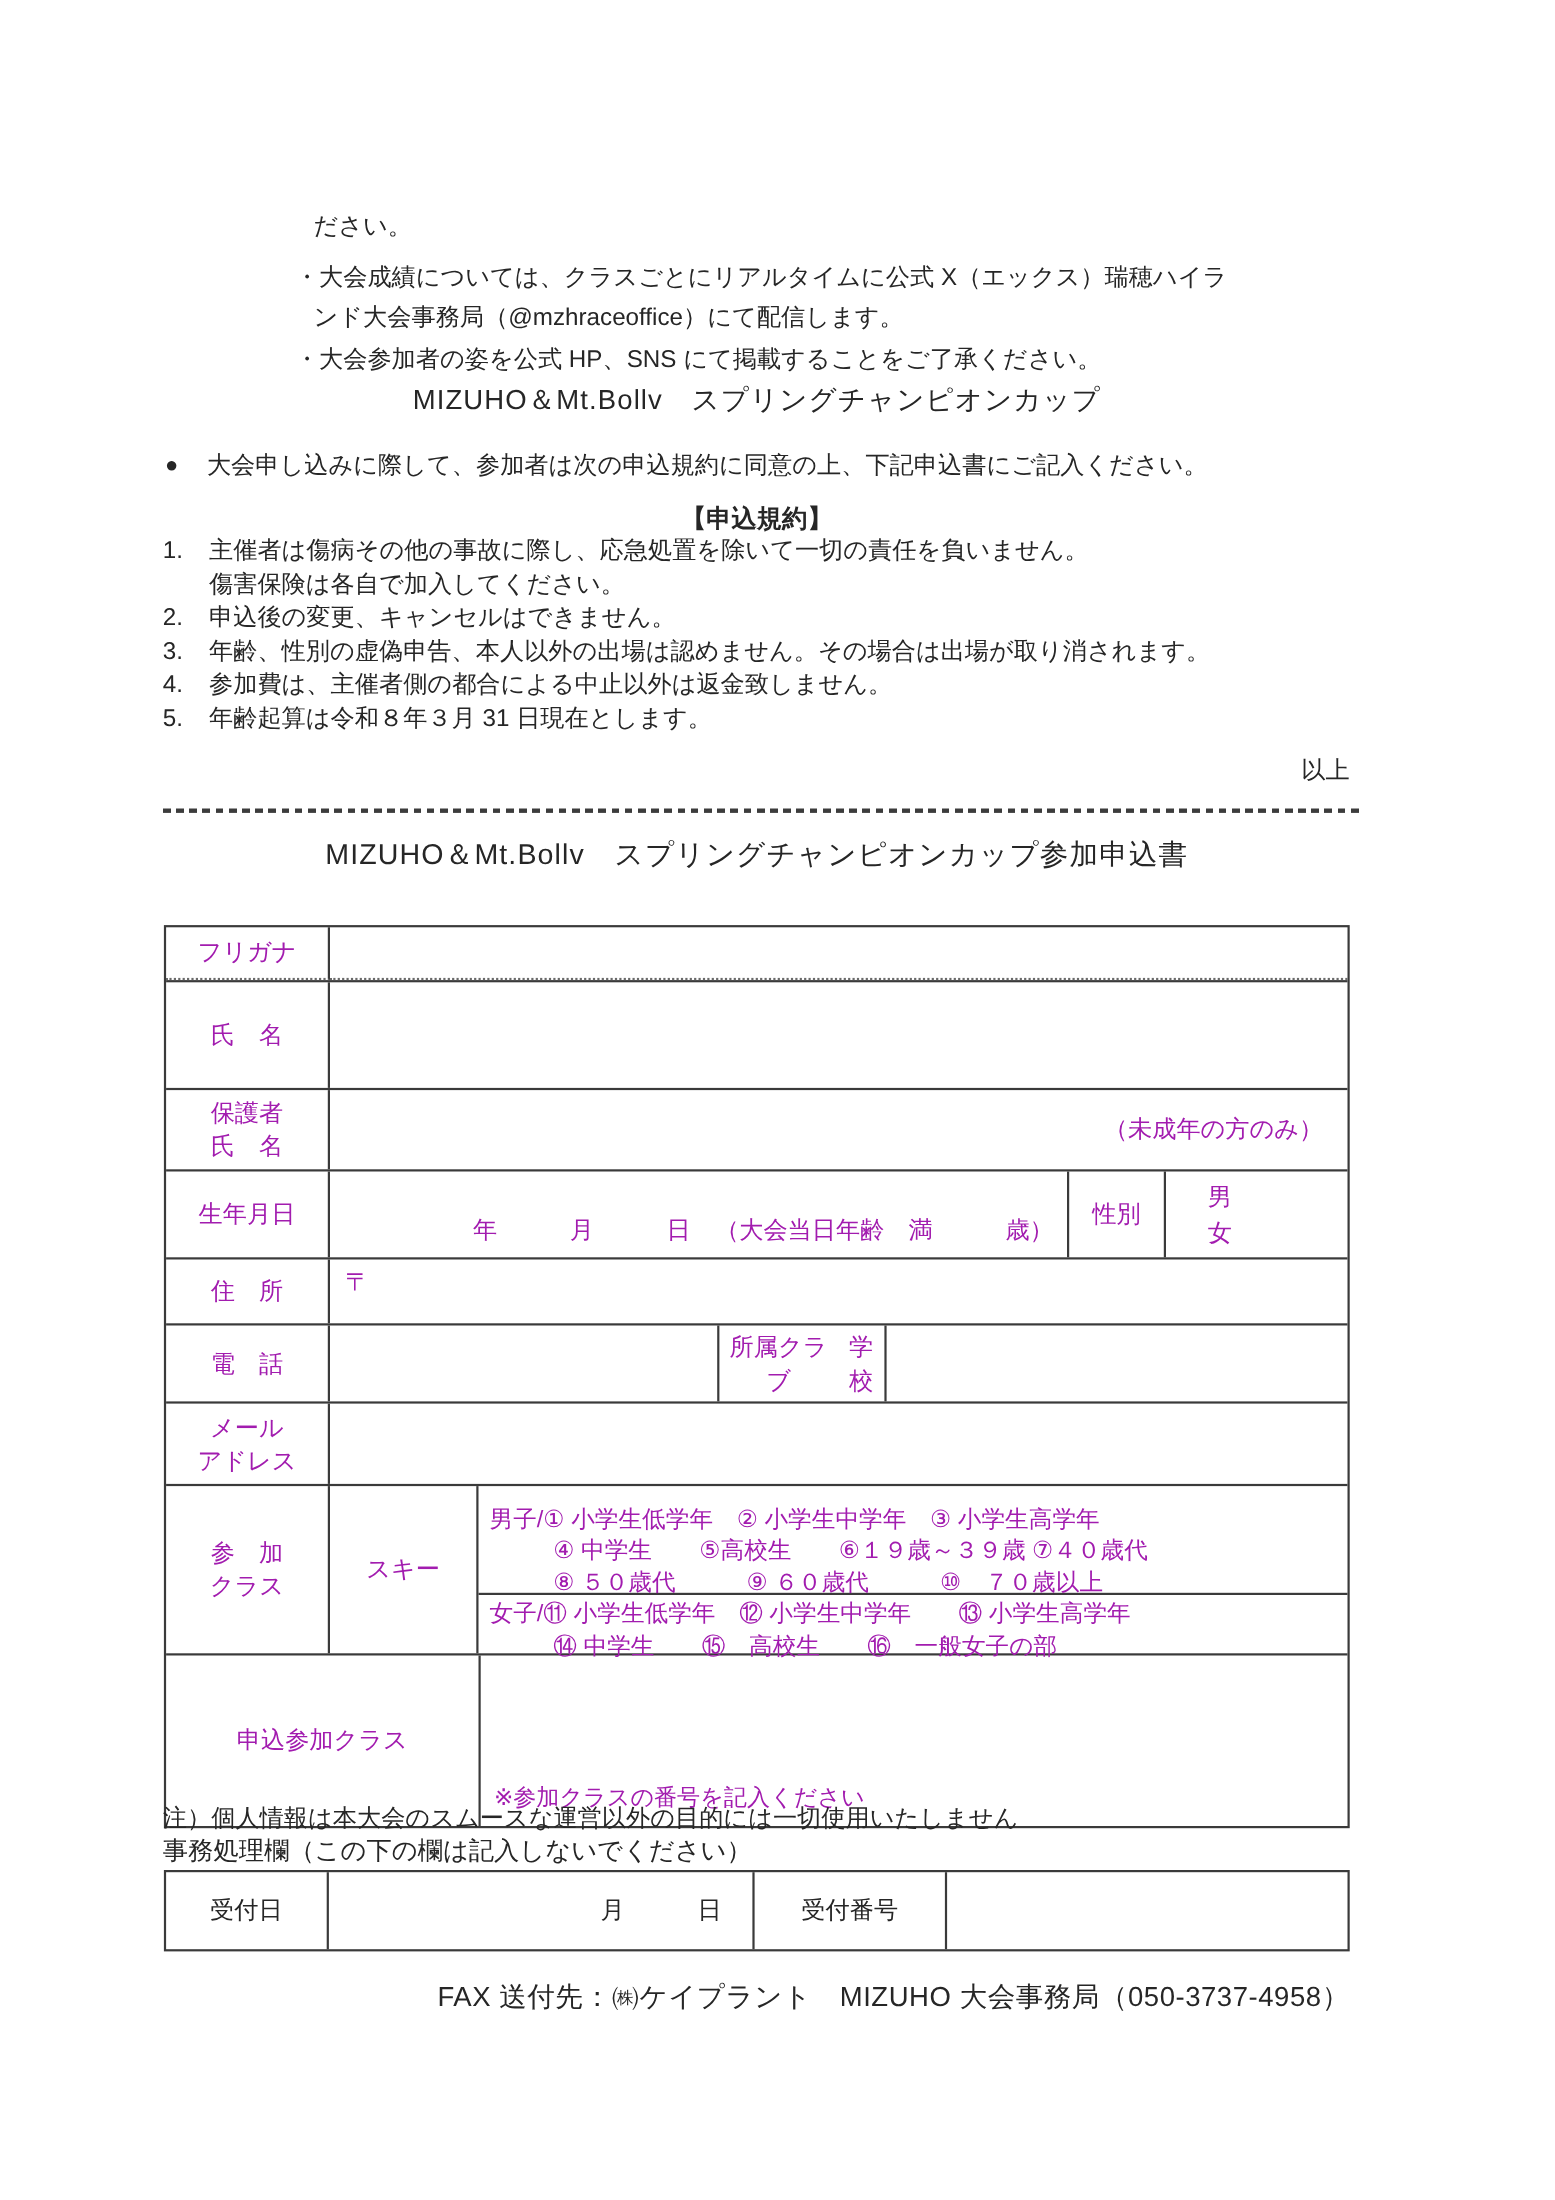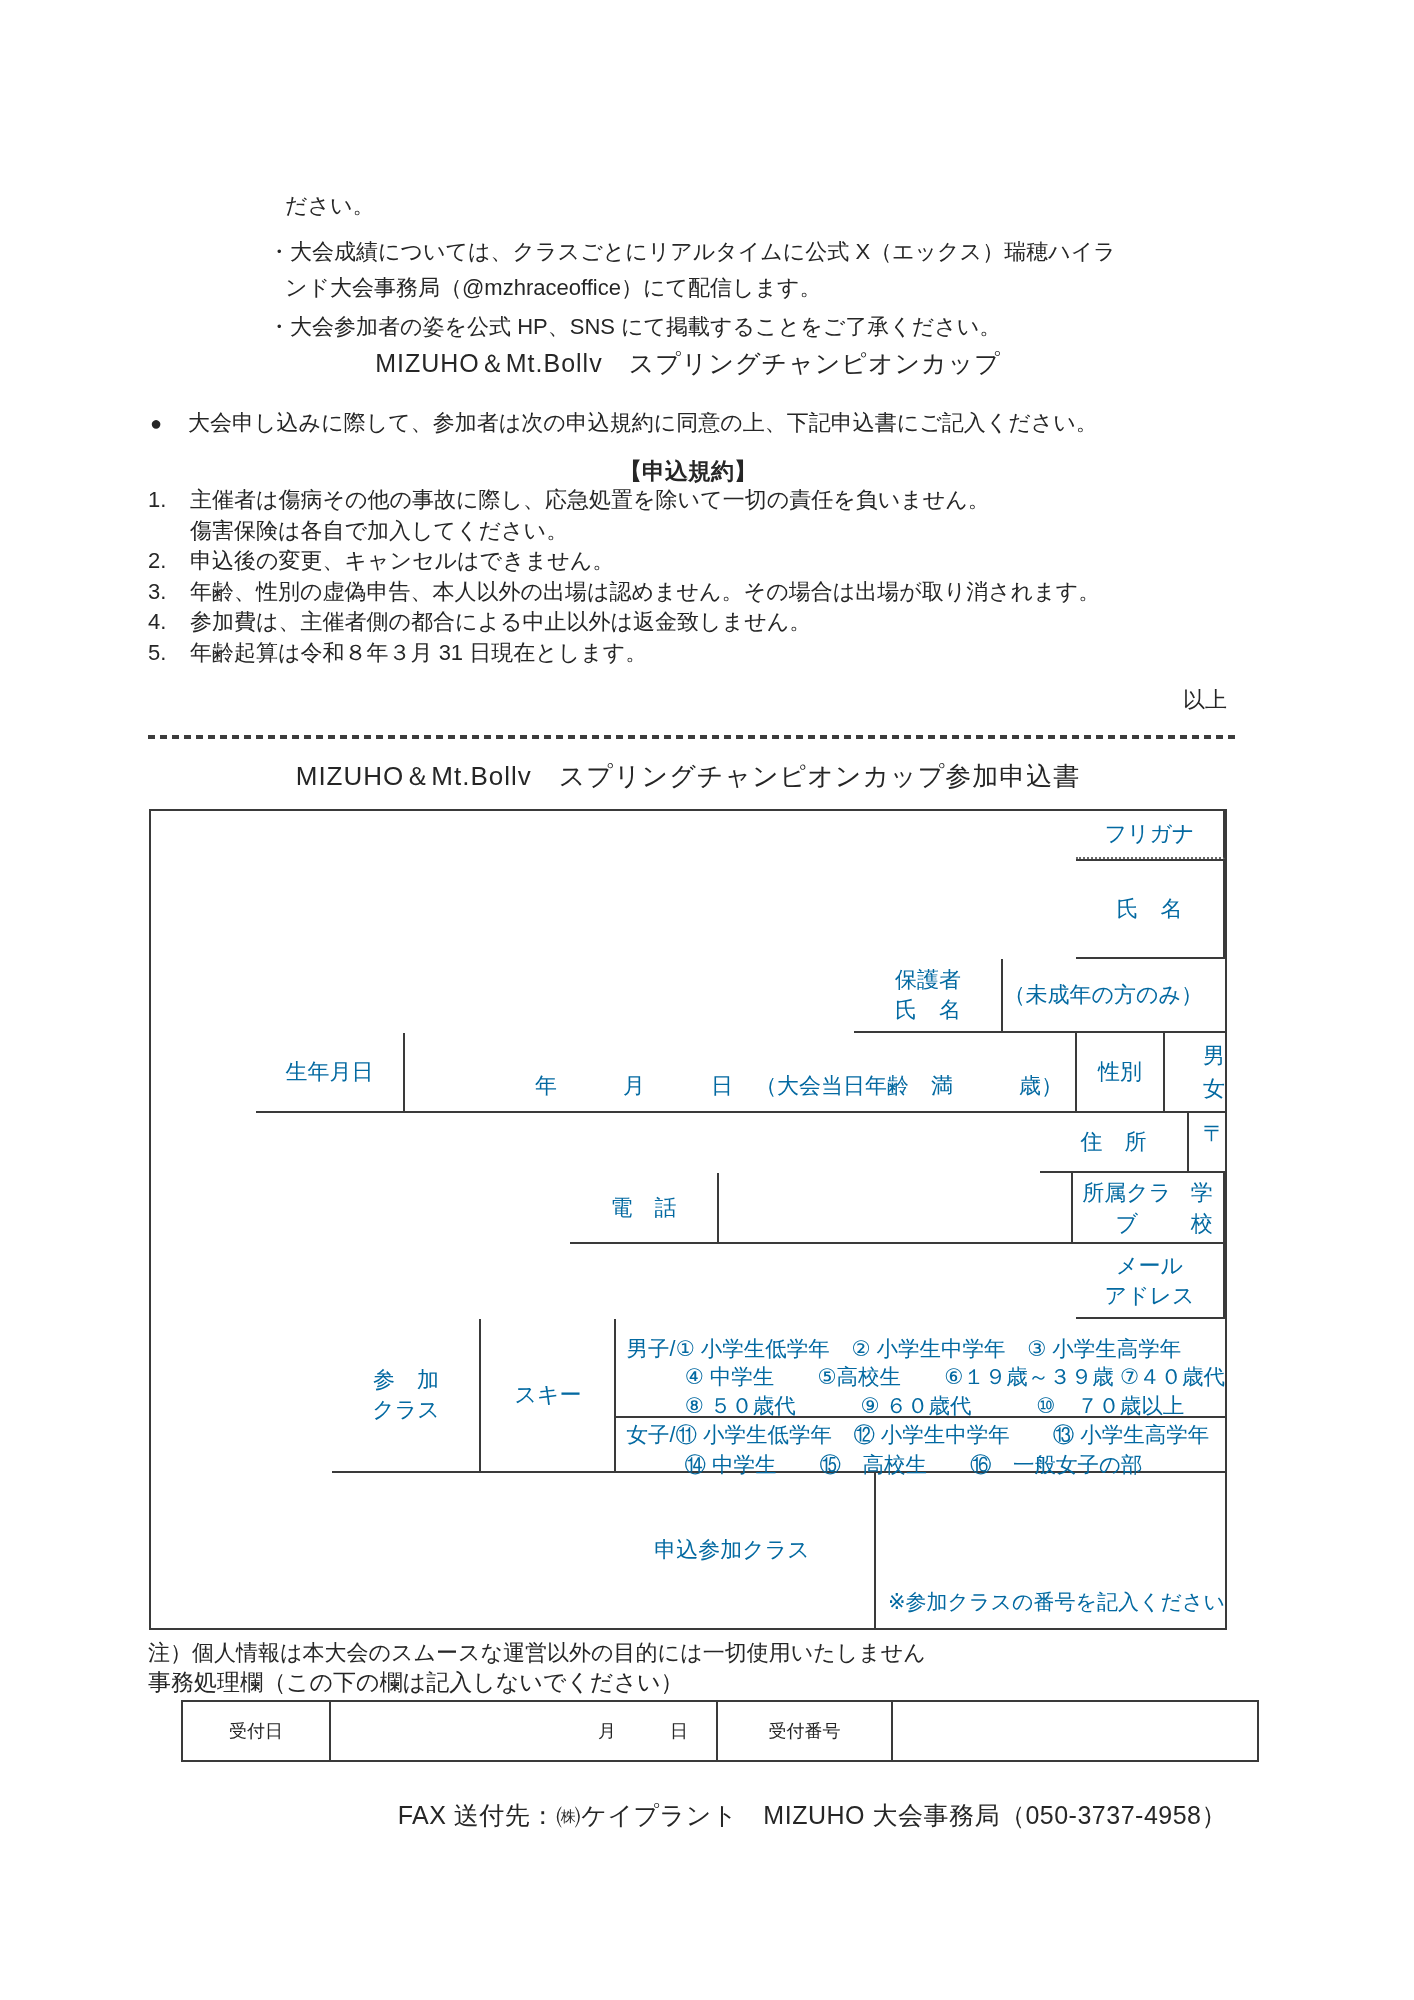--- a/index.html
+++ b/index.html
@@ -32,24 +32,24 @@
   .terms{top:485px;left:148px;width:1090px;}
   .term-line{display:flex;font-size:22px;line-height:30.5px;white-space:nowrap;}
   .term-line .no{width:42px;flex:0 0 42px;}
   .closing{top:685px;text-align:right;font-size:22px;}
 
   .dashline{top:735px;left:148px;width:1088px;height:4px;
     background:repeating-linear-gradient(90deg,#3c3c3c 0 7px,transparent 7px 12px);}
 
   
   .ftable{
-    position:absolute;left:149px;top:809px;width:1078px;height:821px;
+    position:absolute;left:149px;top:841px;width:1078px;height:821px;
     border:2px solid #3a3a3a;box-sizing:border-box;
     display:flex;flex-direction:column;
-    font-size:22px;color:#0369a1;align-items:flex-end;
+    font-size:22px;color:#a21caf;
   }
   .frow{display:flex;box-sizing:border-box;border-bottom:2px solid #3a3a3a;}
   .frow:last-child{border-bottom:none;}
   .cell{box-sizing:border-box;border-right:2px solid #3a3a3a;display:flex;align-items:center;justify-content:center;}
   .cell:last-child{border-right:none;}
   .lab{flex:0 0 149px;flex-direction:column;line-height:30px;text-align:center;}
   .val{flex:1 1 auto;justify-content:flex-start;}
   .dotted-b{border-bottom:2px dotted #6a6a6a !important;}
 
   .r-furigana{height:51px;}
@@ -87,22 +87,22 @@
   .entry-lab{flex:0 0 286px;}
   .entry-val{flex:1 1 auto;align-items:flex-end;justify-content:flex-start;
     padding:0 0 12px 12px;font-size:21px;}
 
   
   .privacy-note{top:1638px;left:148px;font-size:22px;white-space:nowrap;}
   .office-note{top:1667px;left:148px;font-size:23px;white-space:nowrap;}
 
   
   .rtable{
-    position:absolute;left:149px;top:1700px;width:1078px;height:62px;
-    border:2px solid #3a3a3a;box-sizing:border-box;display:flex;font-size:18px;margin-left:32px;
+    position:absolute;left:149px;top:1700px;width:1078px;height:74px;
+    border:2px solid #3a3a3a;box-sizing:border-box;display:flex;font-size:22px;
   }
   .rcell{box-sizing:border-box;border-right:2px solid #3a3a3a;display:flex;align-items:center;justify-content:center;}
   .rcell:last-child{border-right:none;}
   .rc-date-lab{flex:0 0 148px;}
   .rc-date-val{flex:0 0 387px;justify-content:flex-end;padding-right:28px;}
   .rc-no-lab{flex:0 0 175px;}
   .rc-no-val{flex:1 1 auto;}
 
   .fax-line{top:1799px;text-align:right;font-size:25px;white-space:nowrap;letter-spacing:0.5px;}
 </style>

